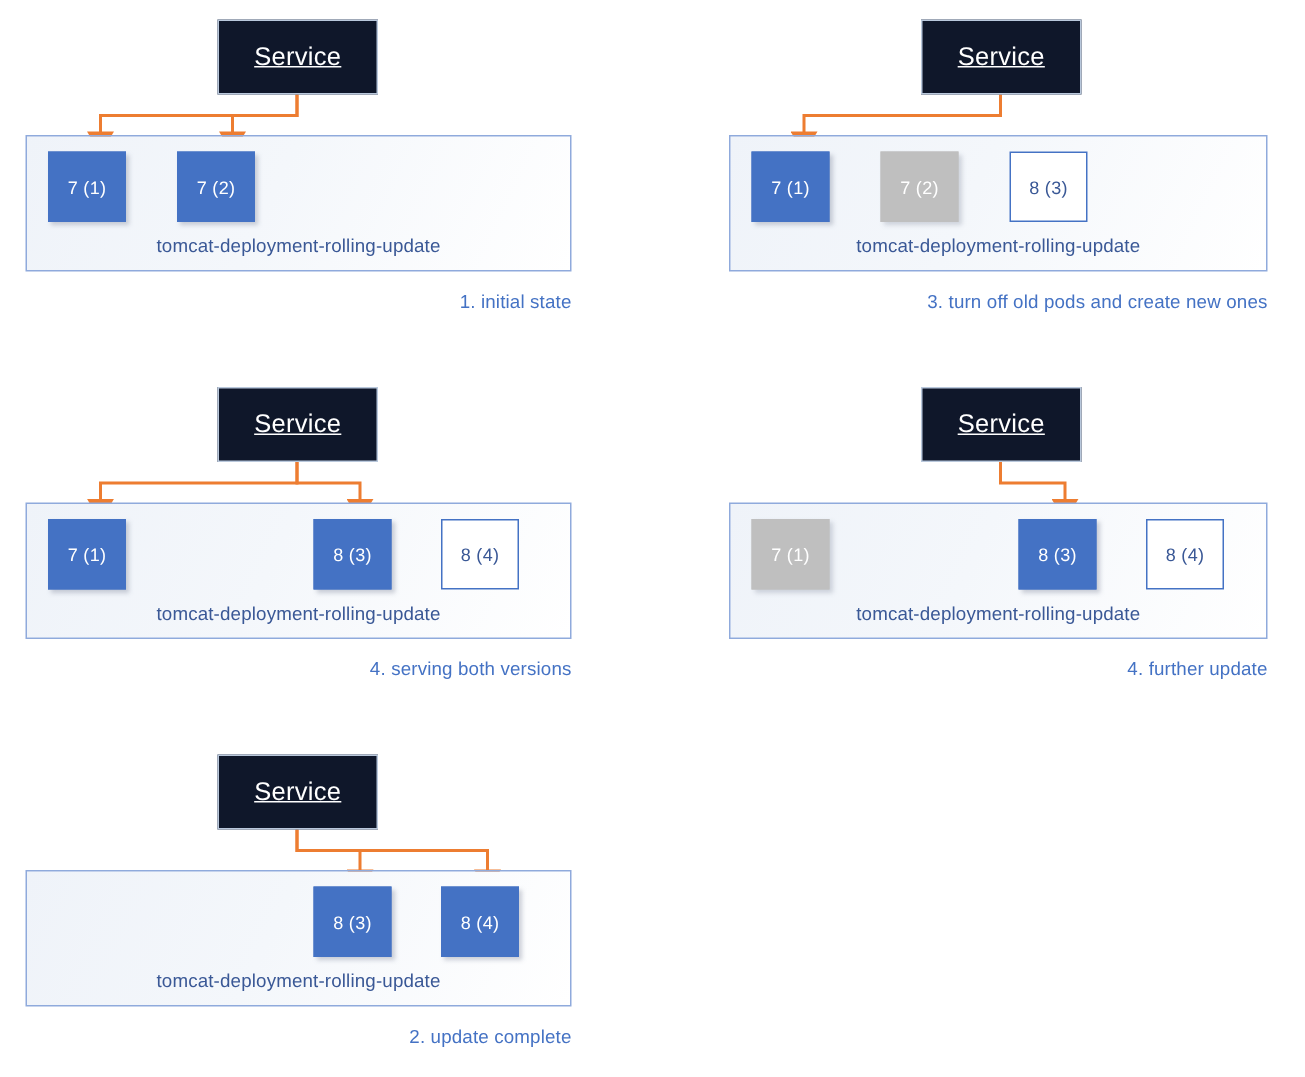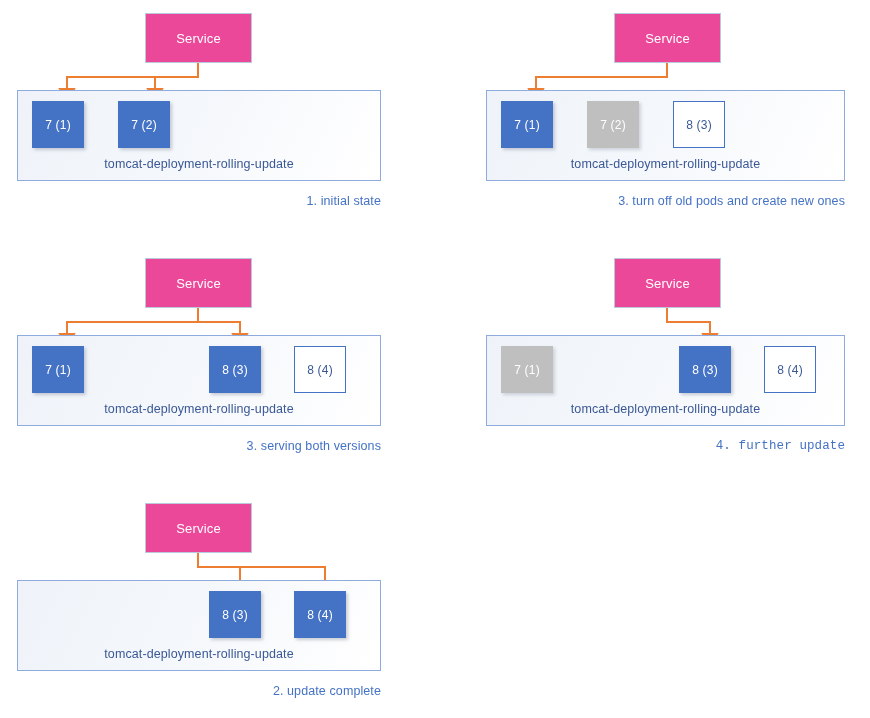--- a/index.html
+++ b/index.html
@@ -17,29 +17,30 @@
 
   .panel {
     position: absolute;
   }
 
   
   .service-box {
     position: absolute;
     width: 107px;
     height: 50px;
-    background: #ec4899;
+    background: #0f172a;
     border: 1px solid #B9C8DC;
     box-sizing: border-box;
     color: #ffffff;
-    font-size: 13px;
+    font-size: 17px;
     display: flex;
     align-items: center;
     justify-content: center;
     letter-spacing: .2px;
+    text-decoration: underline;
   }
 
   
   .deployment-box {
     position: absolute;
     box-sizing: border-box;
     border: 1px solid #8FAADC;
     background: linear-gradient(115deg, #EFF3F9 0%, #F4F7FB 45%, #FFFFFF 100%);
   }
   .deployment-label {
@@ -168,35 +169,35 @@
   <div class="service-box" style="left:145px; top:258px;">Service</div>
 
   <div class="deployment-box" style="left:17px; top:335px; width:364px; height:91px;">
     <div class="deployment-label">tomcat-deployment-rolling-update</div>
   </div>
 
   <div class="pod active" style="left:32px; top:346px;">7 (1)</div>
   <div class="pod active" style="left:209px; top:346px;">8 (3)</div>
   <div class="pod pending" style="left:294px; top:346px;">8 (4)</div>
 
-  <div class="caption" style="left:17px; top:439px; width:364px;">3. serving both versions</div>
+  <div class="caption" style="left:17px; top:439px; width:364px;">4. serving both versions</div>
 </div>
 
 <div class="panel">
   <div class="service-box" style="left:614px; top:258px;">Service</div>
 
   <div class="deployment-box" style="left:486px; top:335px; width:359px; height:91px;">
     <div class="deployment-label">tomcat-deployment-rolling-update</div>
   </div>
 
   <div class="pod terminating" style="left:501px; top:346px;">7 (1)</div>
   <div class="pod active" style="left:679px; top:346px;">8 (3)</div>
   <div class="pod pending" style="left:764px; top:346px;">8 (4)</div>
 
-  <div class="caption" style="left:486px; top:439px; width:359px;font-family:Liberation Mono, monospace;">4. further update</div>
+  <div class="caption" style="left:486px; top:439px; width:359px;">4. further update</div>
 </div>
 
 <div class="panel">
   <div class="service-box" style="left:145px; top:503px;">Service</div>
 
   <div class="deployment-box" style="left:17px; top:580px; width:364px; height:91px;">
     <div class="deployment-label">tomcat-deployment-rolling-update</div>
   </div>
 
   <div class="pod active" style="left:209px; top:591px;">8 (3)</div>

